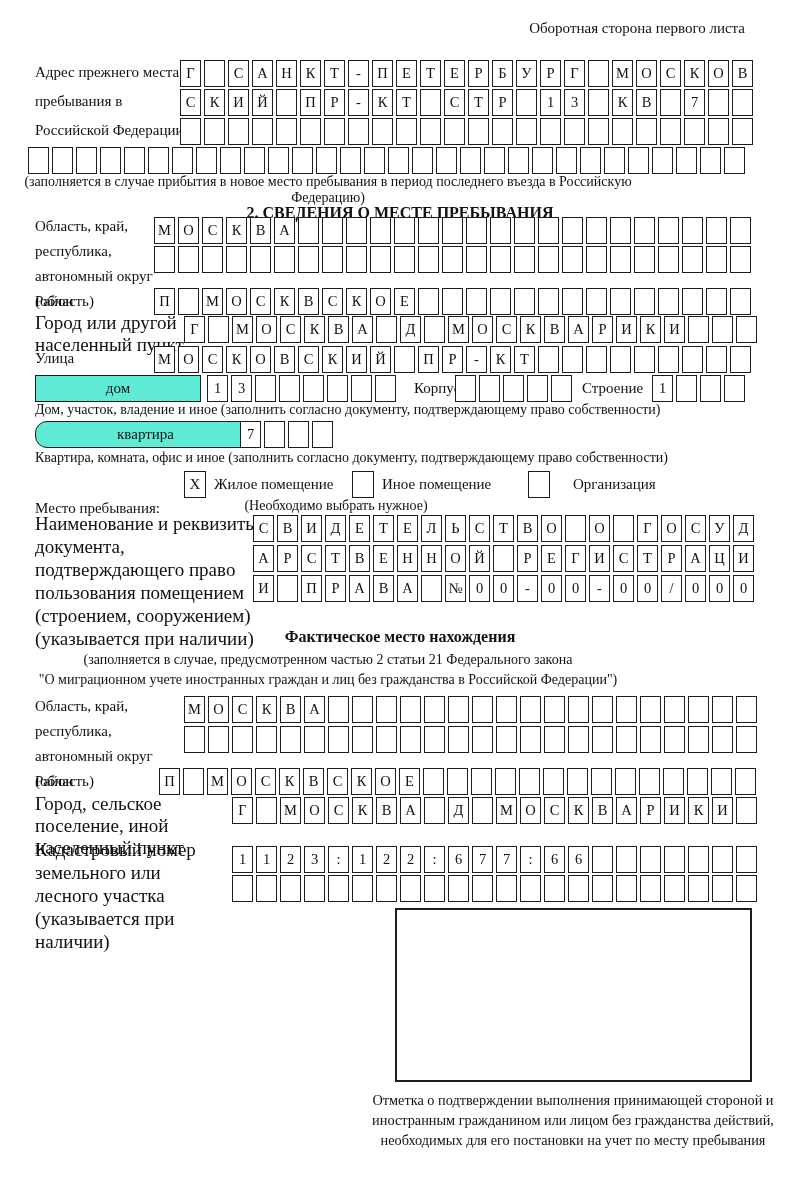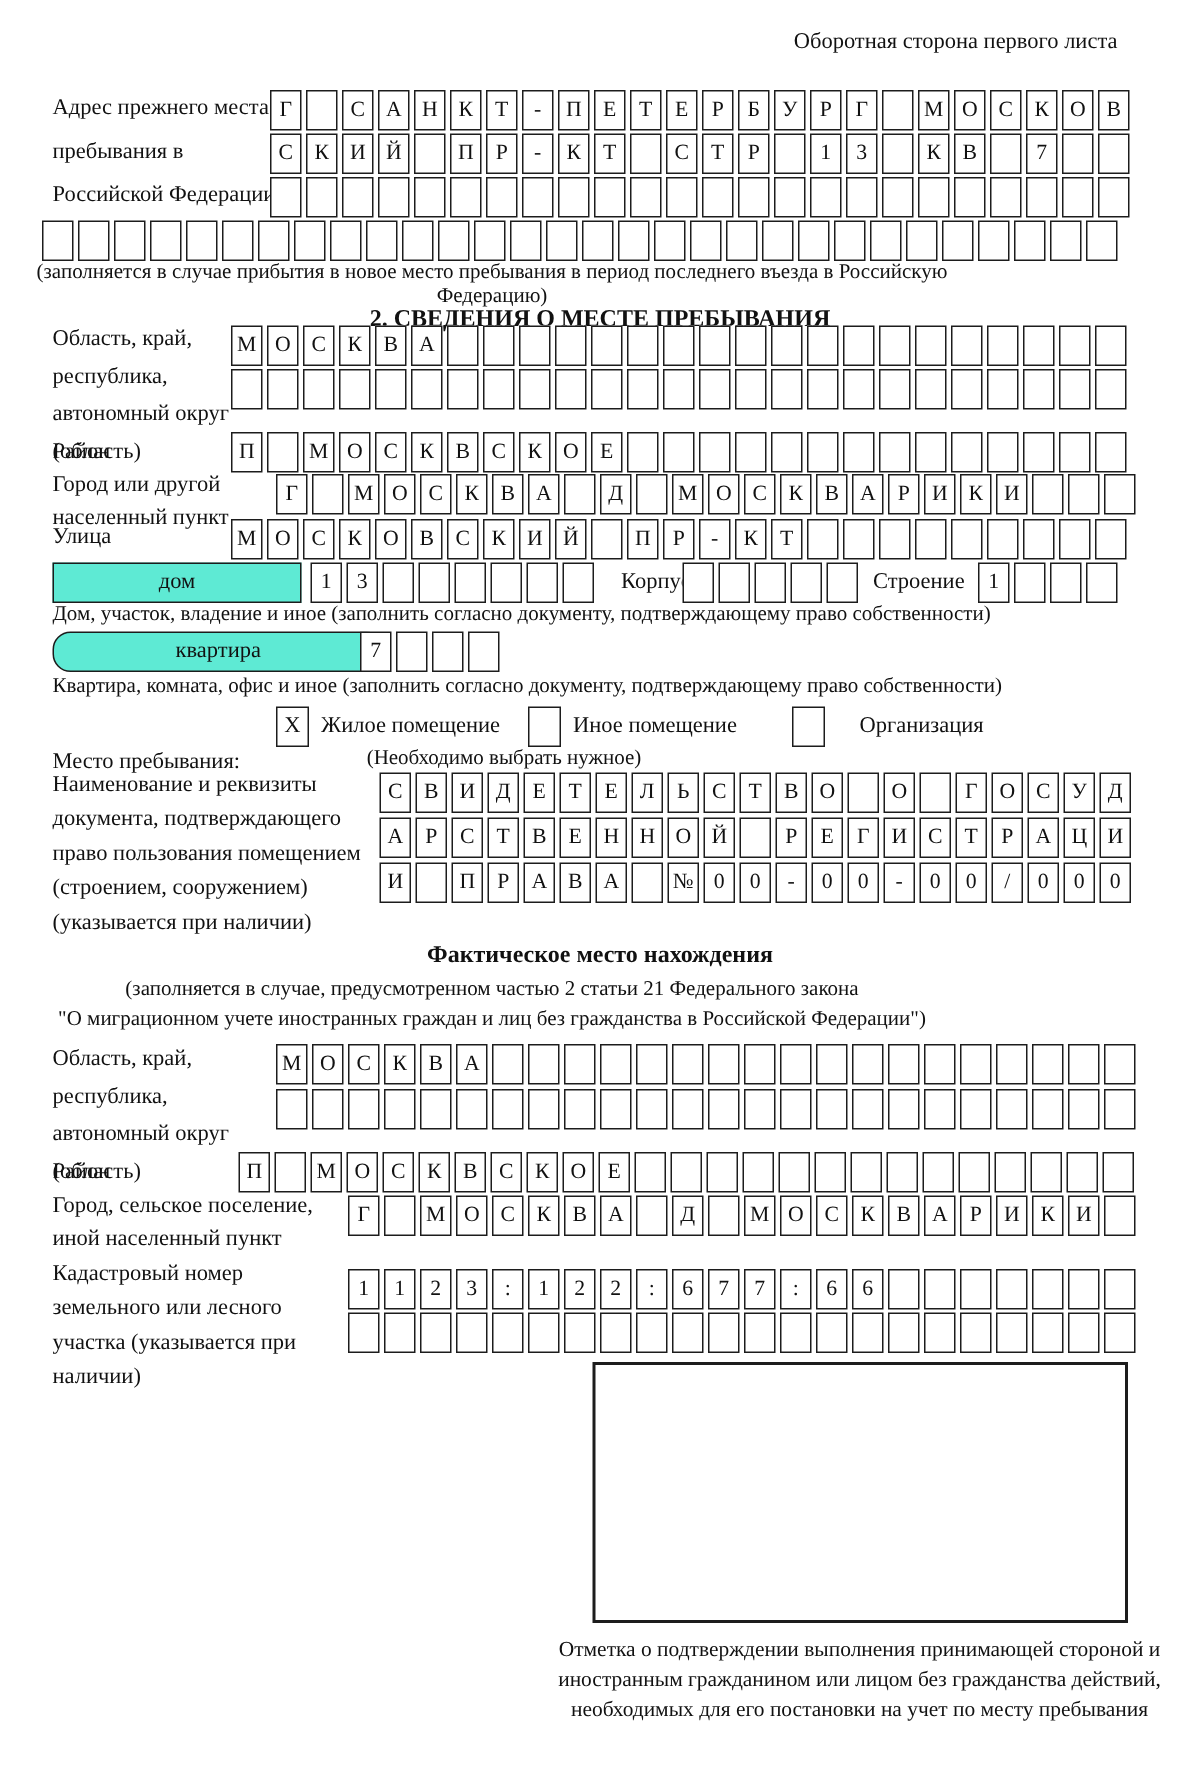--- a/index.html
+++ b/index.html
@@ -3,21 +3,21 @@
 <meta charset="utf-8">
 <style>
   html,body{margin:0;padding:0;background:#fff;}
   #page{
     position:relative;width:800px;height:1180px;background:#fff;
     font-family:"Liberation Serif","DejaVu Serif",serif;color:#111;
     overflow:hidden;
   }
   .abs{position:absolute;}
   .lbl{font-size:15px;line-height:27px;}
-  .lbl-tight{font-size:15px;line-height:22px;}
+  .lbl-tight{font-size:19px;line-height:22px;}
   .corner{font-size:15px;margin-left:24px;}
   .heading{font-size:16px;font-weight:bold;text-align:center;width:800px;left:0;}
   .note{font-size:14px;text-align:center;width:656px;left:0;}
   .note-left{font-size:14px;}
   .cellrow{display:flex;gap:3px;}
   .cell{
     box-sizing:border-box;flex:0 0 21px;width:21px;height:27px;
     border:1.7px solid #1c1c1c;display:flex;align-items:center;justify-content:center;
     font-size:14.5px;line-height:1;background:#fff;
   }

